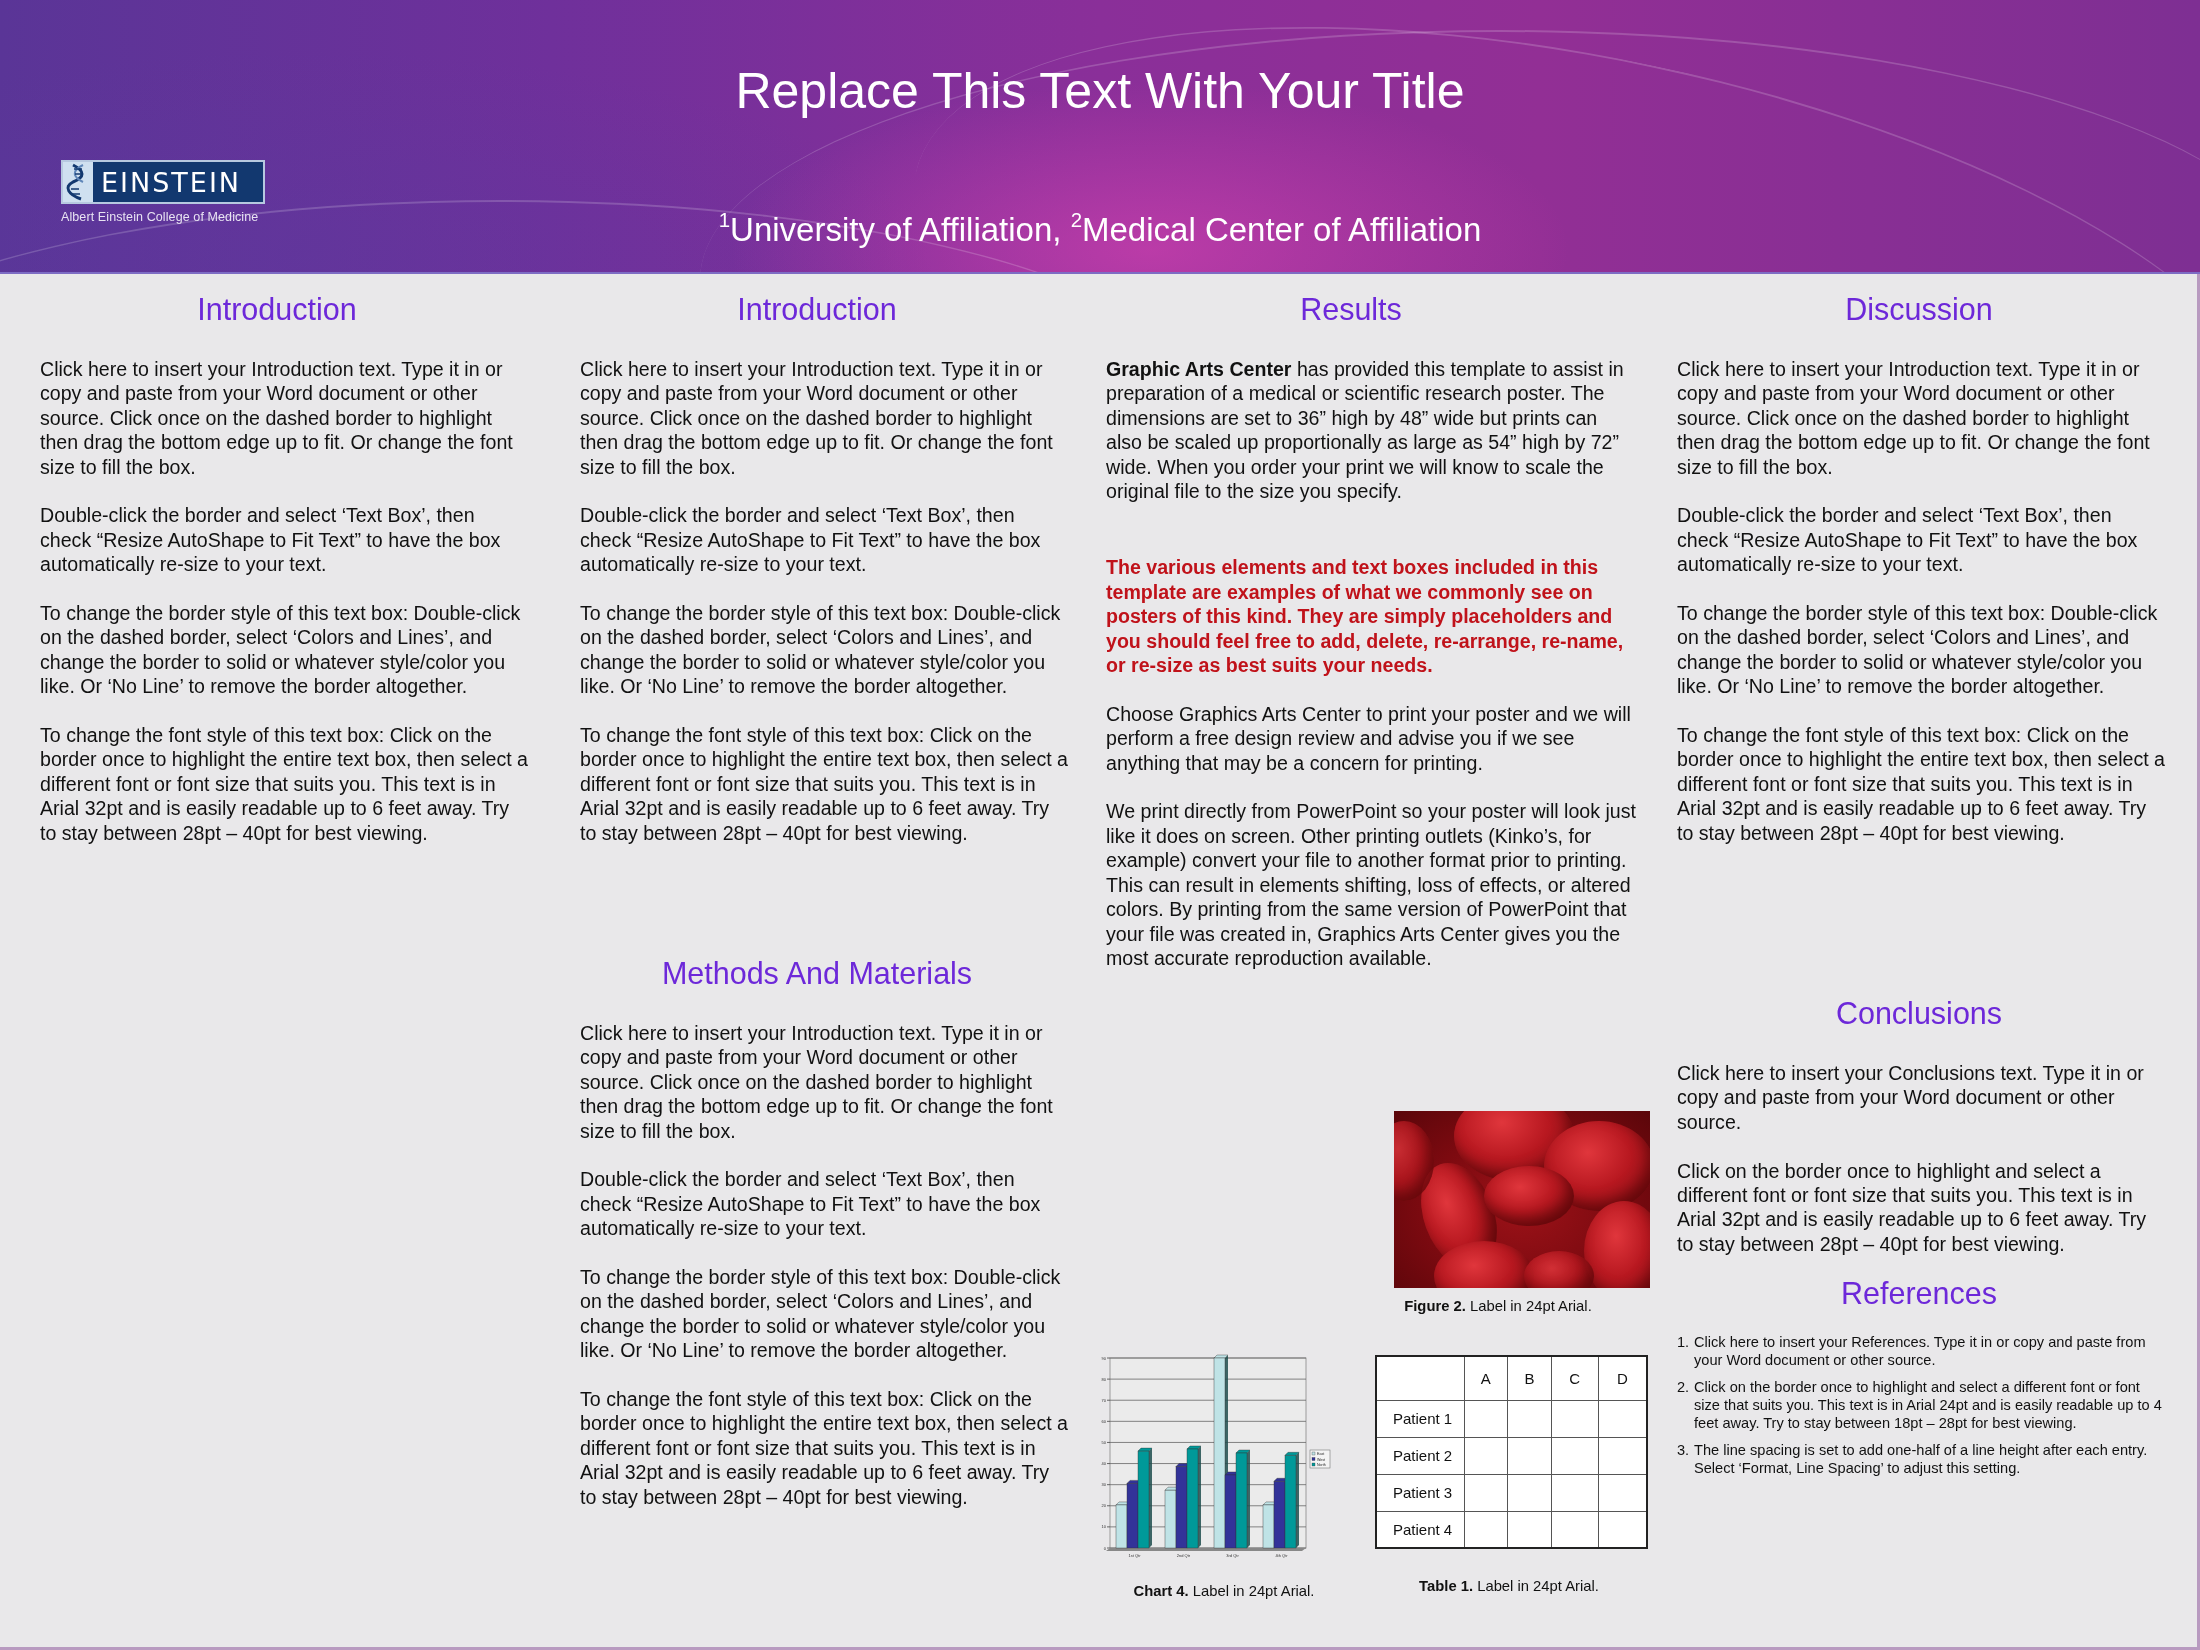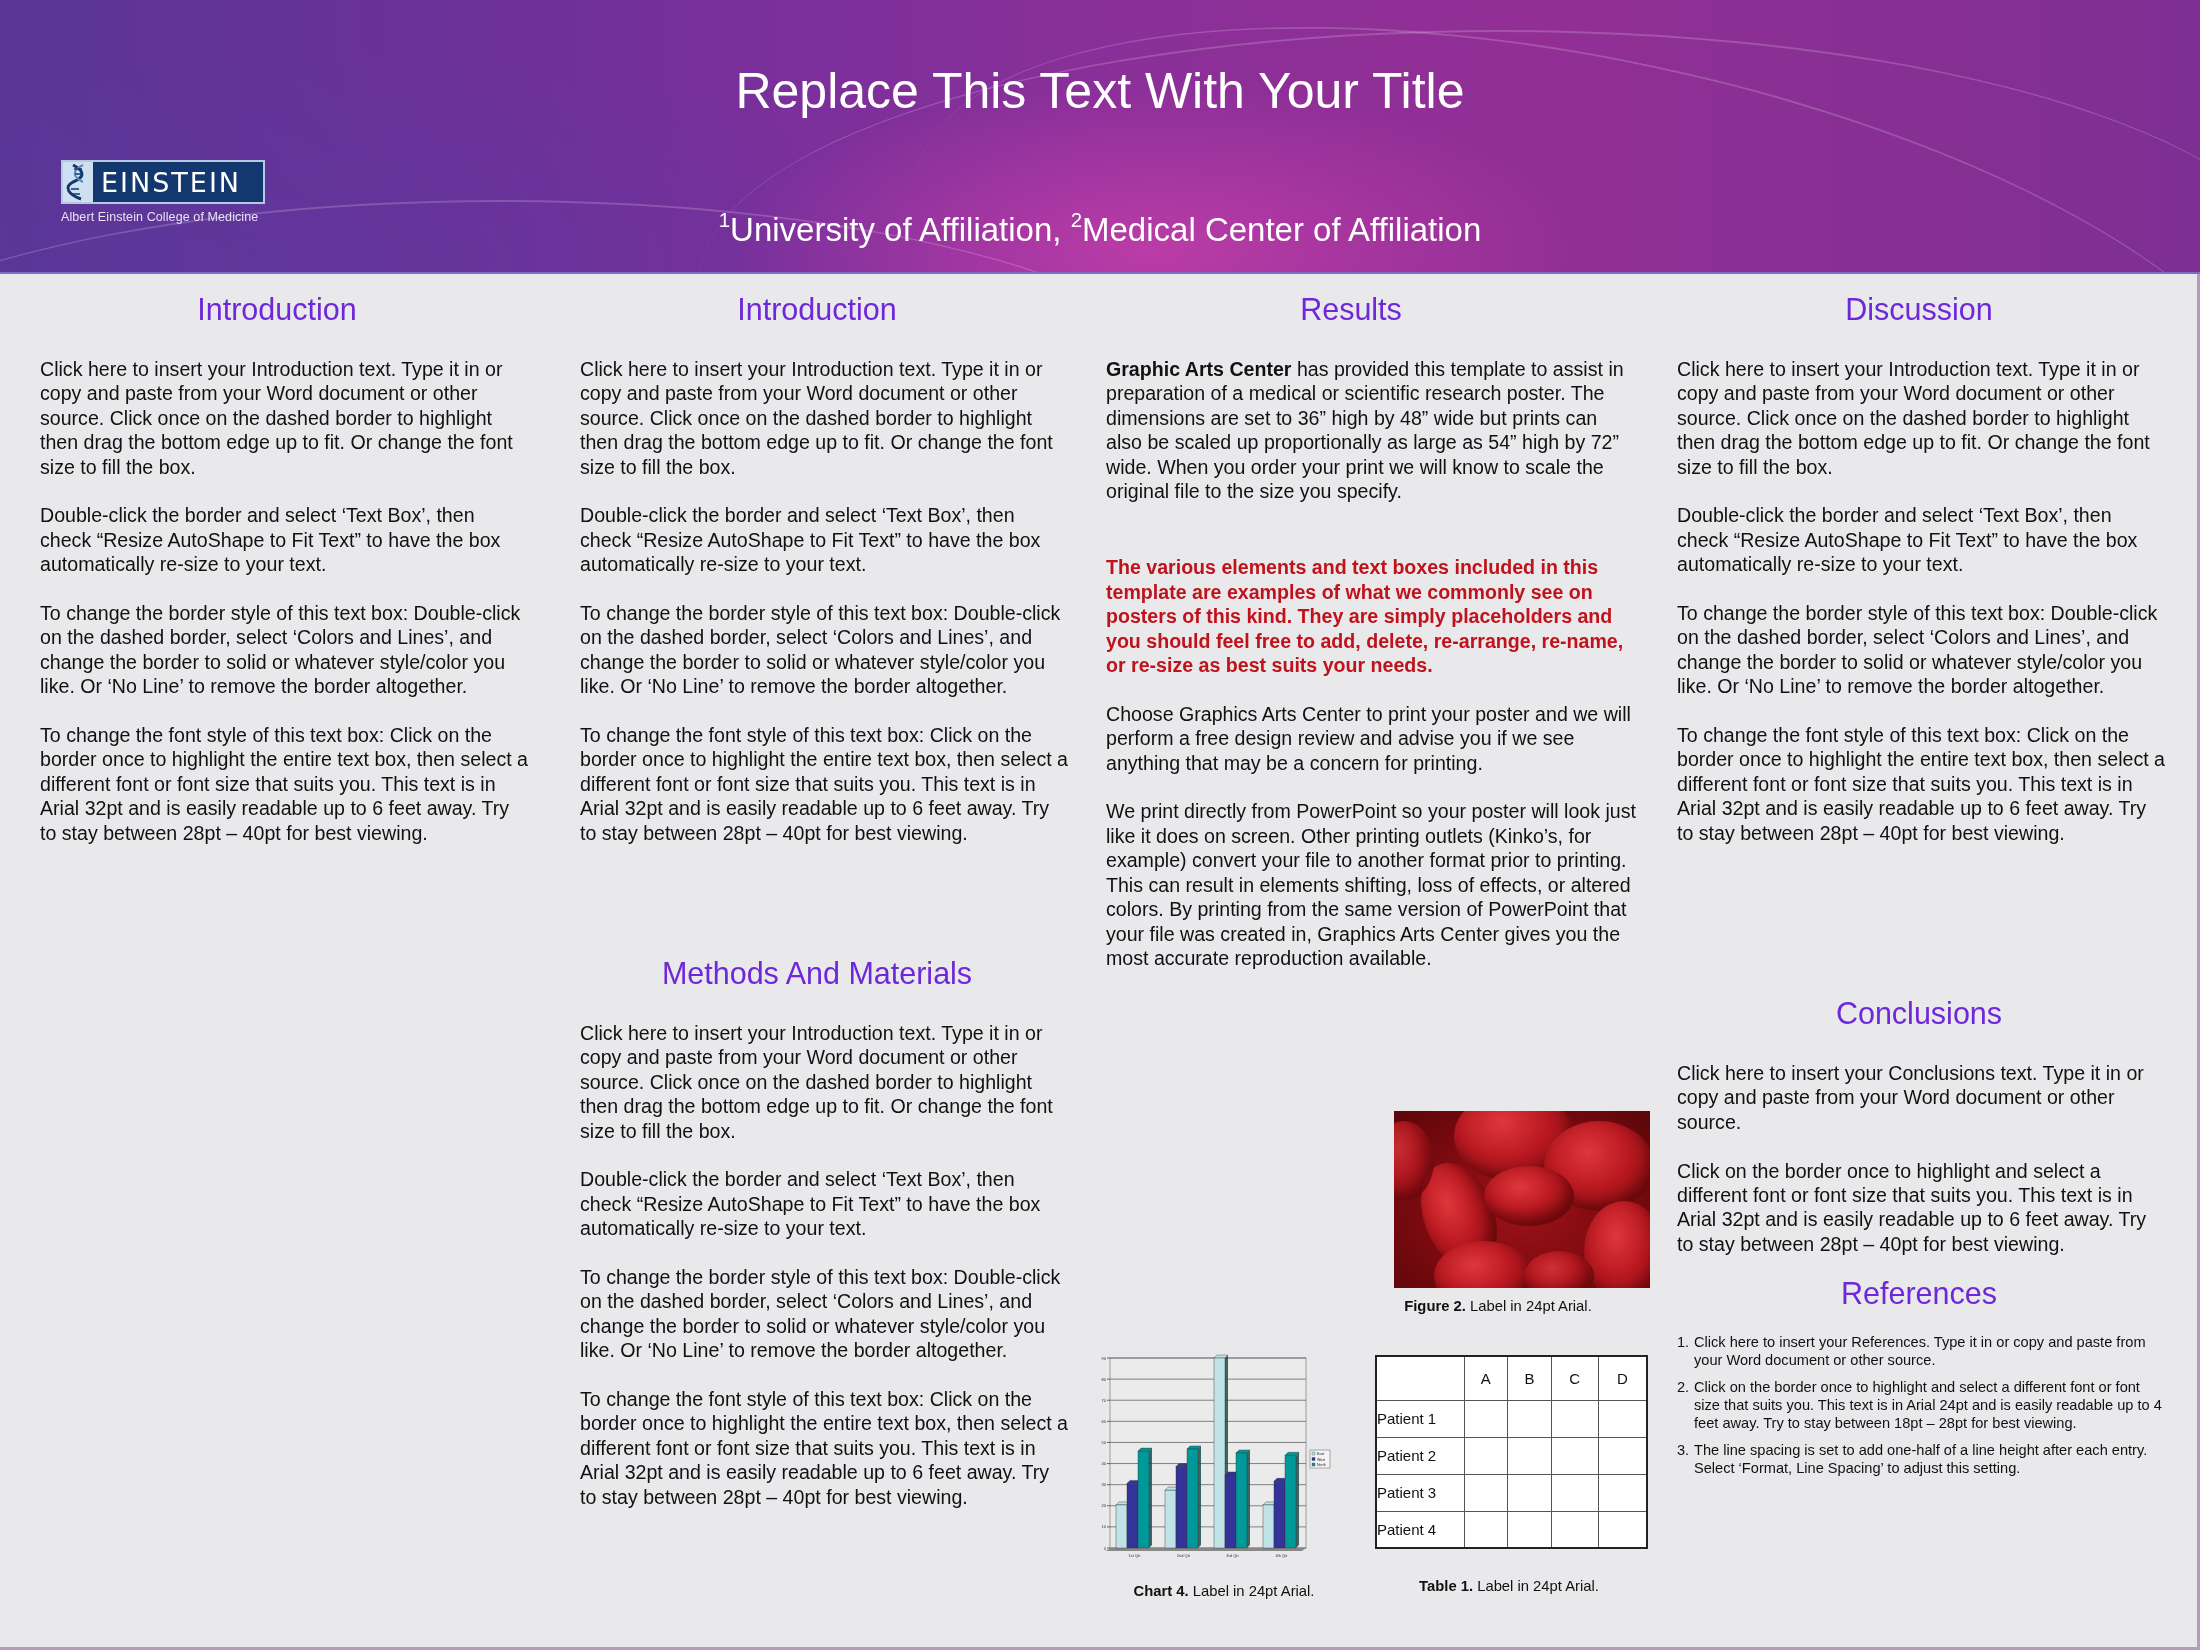--- a/index.html
+++ b/index.html
@@ -99,21 +99,21 @@
   }
 
   
   table.data {
     border-collapse: collapse; background: #fff; border: 2px solid #222;
   }
   table.data td {
     border: 1px solid #555; font-size: 15px; color: #111;
   }
   table.data td.head { text-align: center; height: 44px; }
-  table.data td.rowh { padding-left: 0; height: 37px; }
+  table.data td.rowh { padding-left: 16px; height: 37px; }
 </style>
 </head>
 <body>
 
 <div class="poster">
 
   <div class="header">
     <div class="swoosh" style="left:700px;top:30px;width:1600px;height:500px;"></div>
     <div class="swoosh" style="left:900px;top:60px;width:1400px;height:520px;transform:rotate(12deg);"></div>
     <div class="swoosh" style="left:-200px;top:200px;width:1400px;height:400px;"></div>

